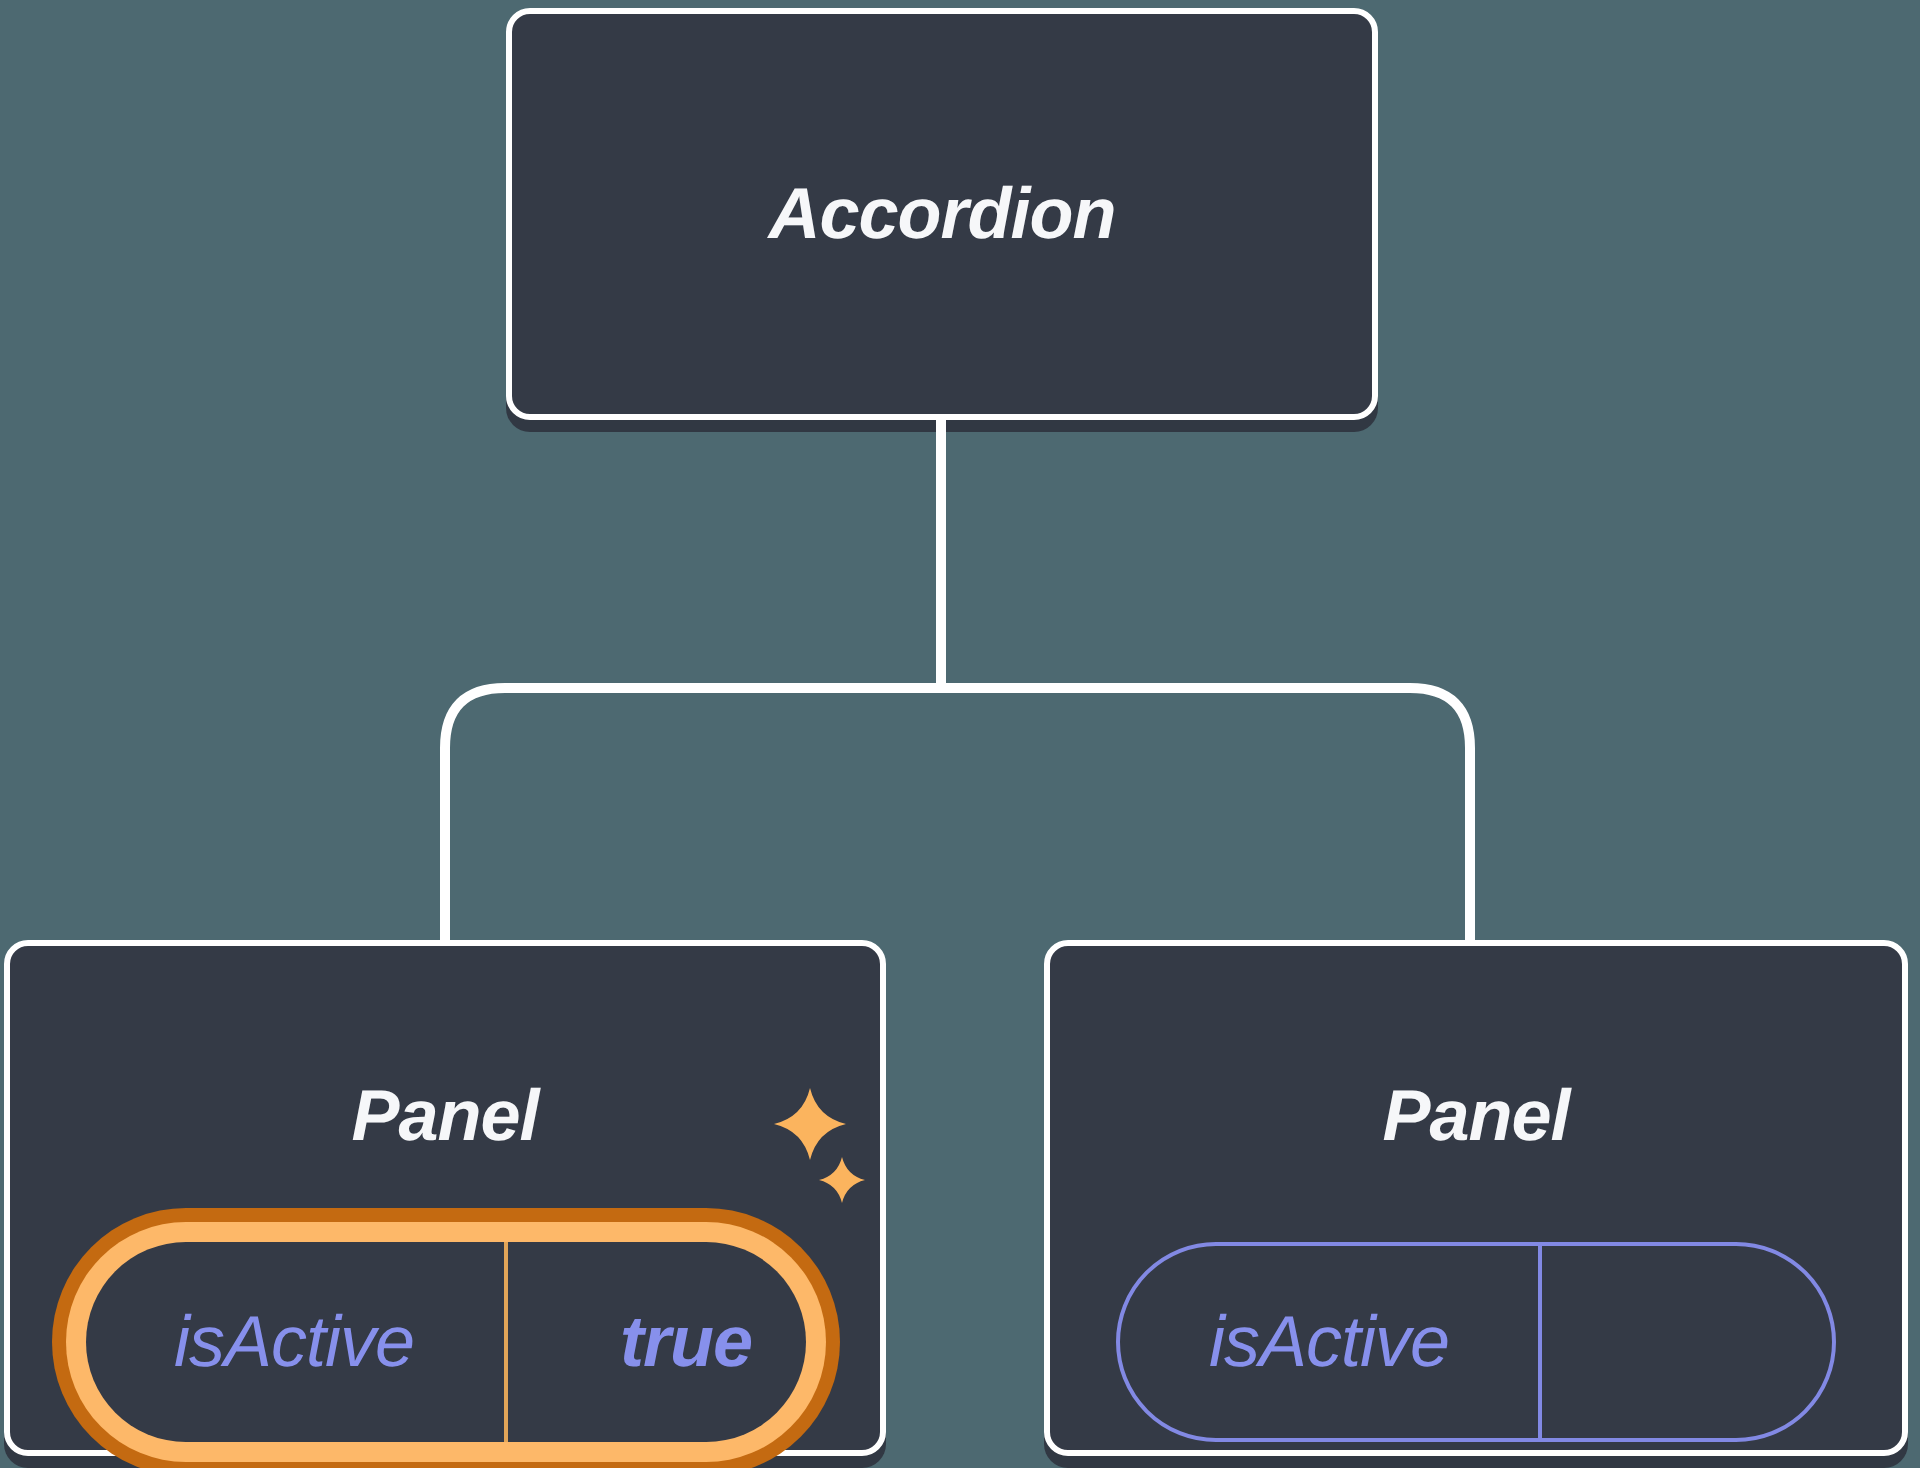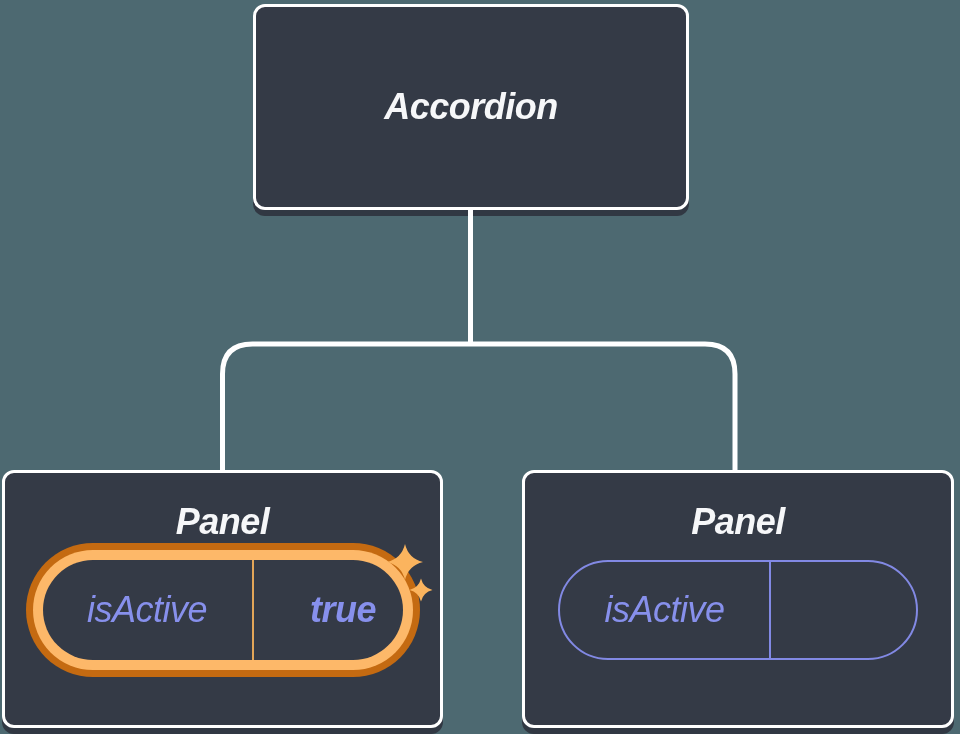--- a/index.html
+++ b/index.html
@@ -51,23 +51,23 @@
     letter-spacing: -0.5px;
     line-height: 42px;
     text-align: center;
   }
   .node-panel {
     top: 470px; height: 258px;
     display: flex; flex-direction: column; align-items: center;
   }
   .node-panel-left  { left: 2px;   width: 441px; }
   .node-panel-right { left: 522px; width: 432px; }
-  .node-panel .node-title { margin-top: 28px; }
+  .node-panel .node-title { margin-top: 64px; }
   .pill {
-    margin-top: 17px;
+    margin-top: 42px;
     width: 360px; height: 100px;
     border-radius: 999px;
     display: flex; align-items: stretch;
     background: var(--node-fill);
   }
   .pill-cell {
     display: flex; align-items: center; justify-content: center;
     font-size: 36px;
     color: var(--violet);
     letter-spacing: -0.5px;

